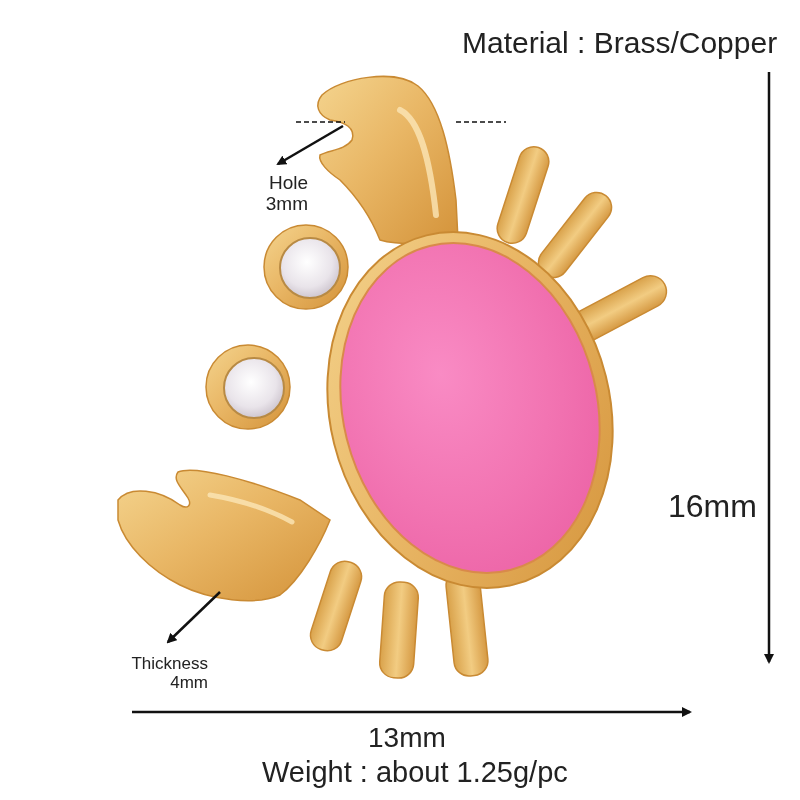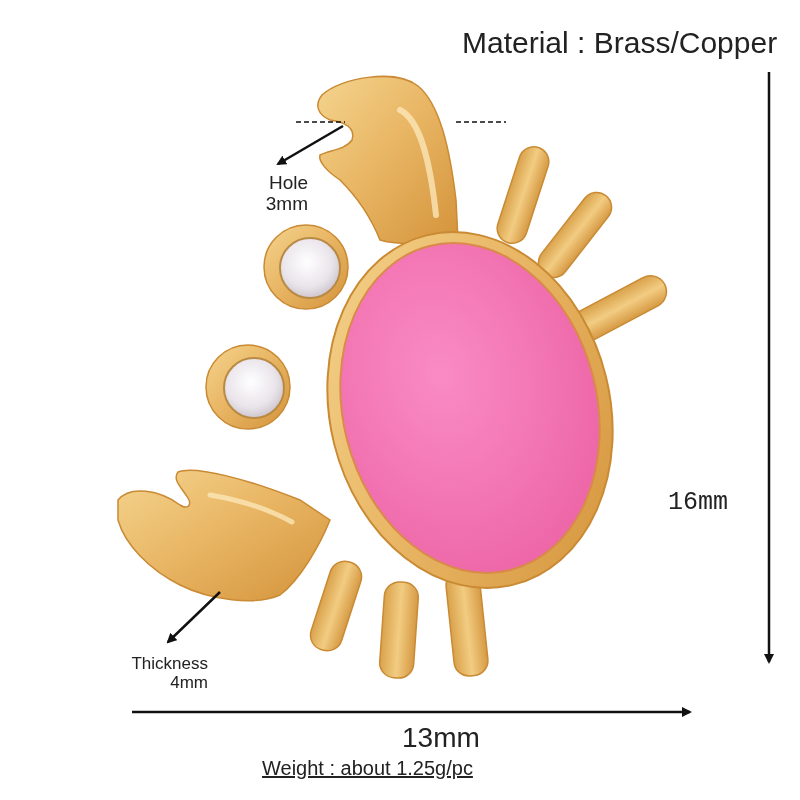--- a/index.html
+++ b/index.html
@@ -39,33 +39,31 @@
       left: 104px;
       top: 654px;
       font-size: 17px;
       text-align: right;
       line-height: 19px;
       width: 104px;
     }
     .height-label {
       left: 668px;
       top: 490px;
-      font-size: 25px;
-      font-family: Liberation Mono, monospace;
+      font-size: 32px;
     }
     .width-label {
-      left: 402px;
+      left: 368px;
       top: 724px;
       font-size: 28px;
     }
     .weight {
       left: 262px;
       top: 758px;
-      font-size: 20px;
-      text-decoration: underline;
+      font-size: 29px;
     }
     .block { display: block; }
     svg.art {
       position: absolute;
       left: 0;
       top: 0;
     }
   </style>
 </head>
 <body>

